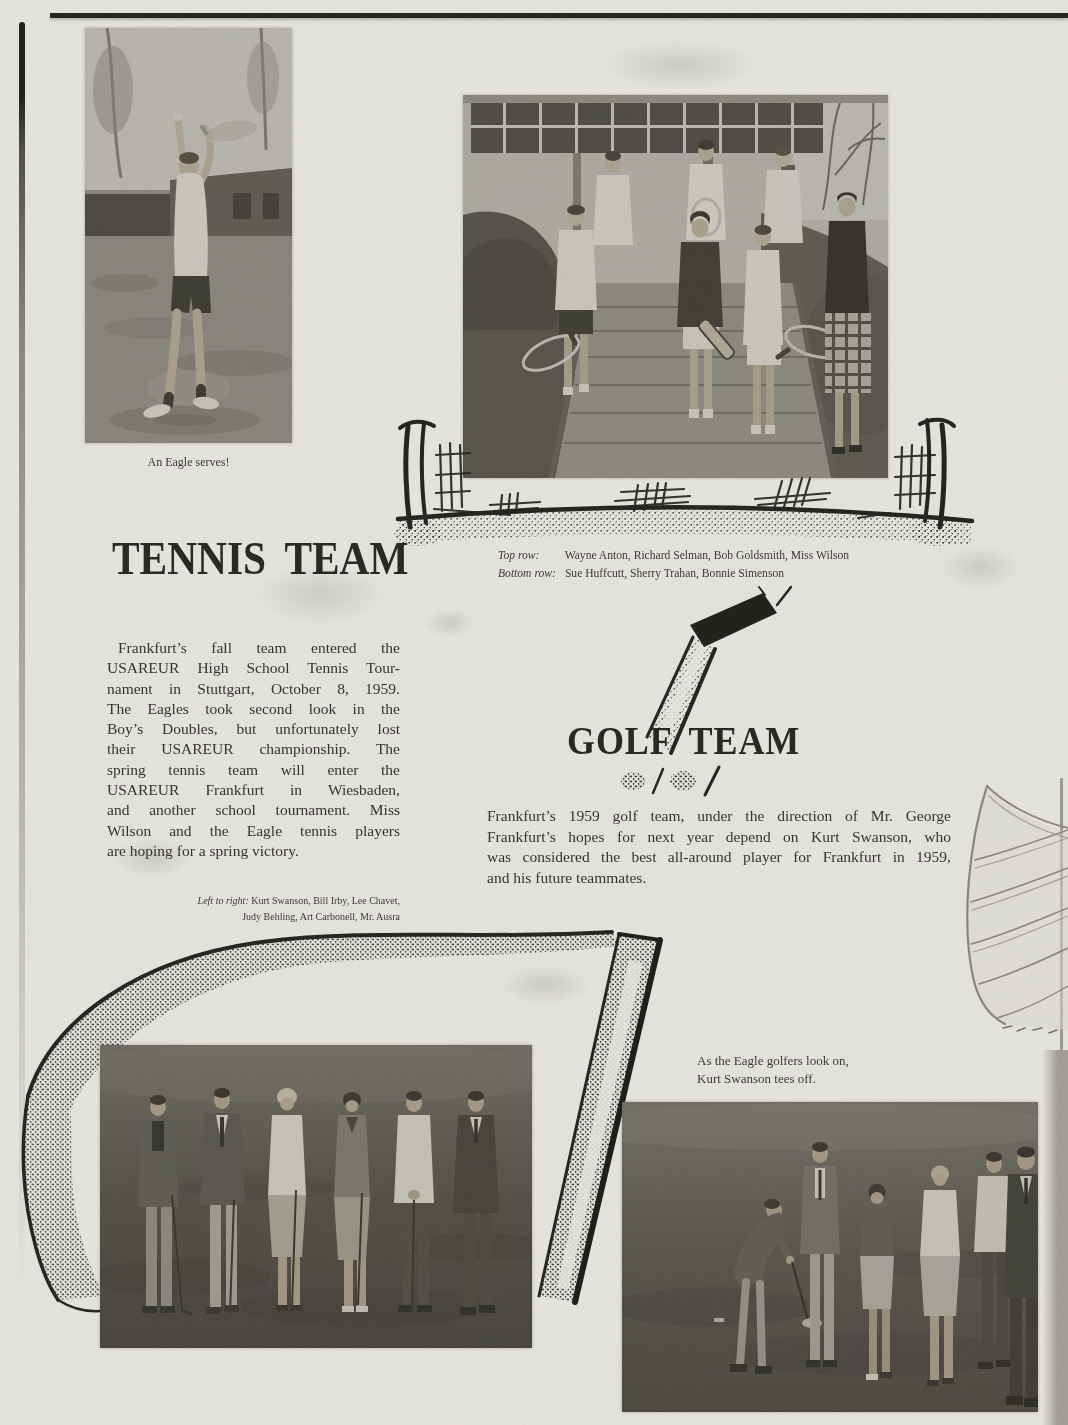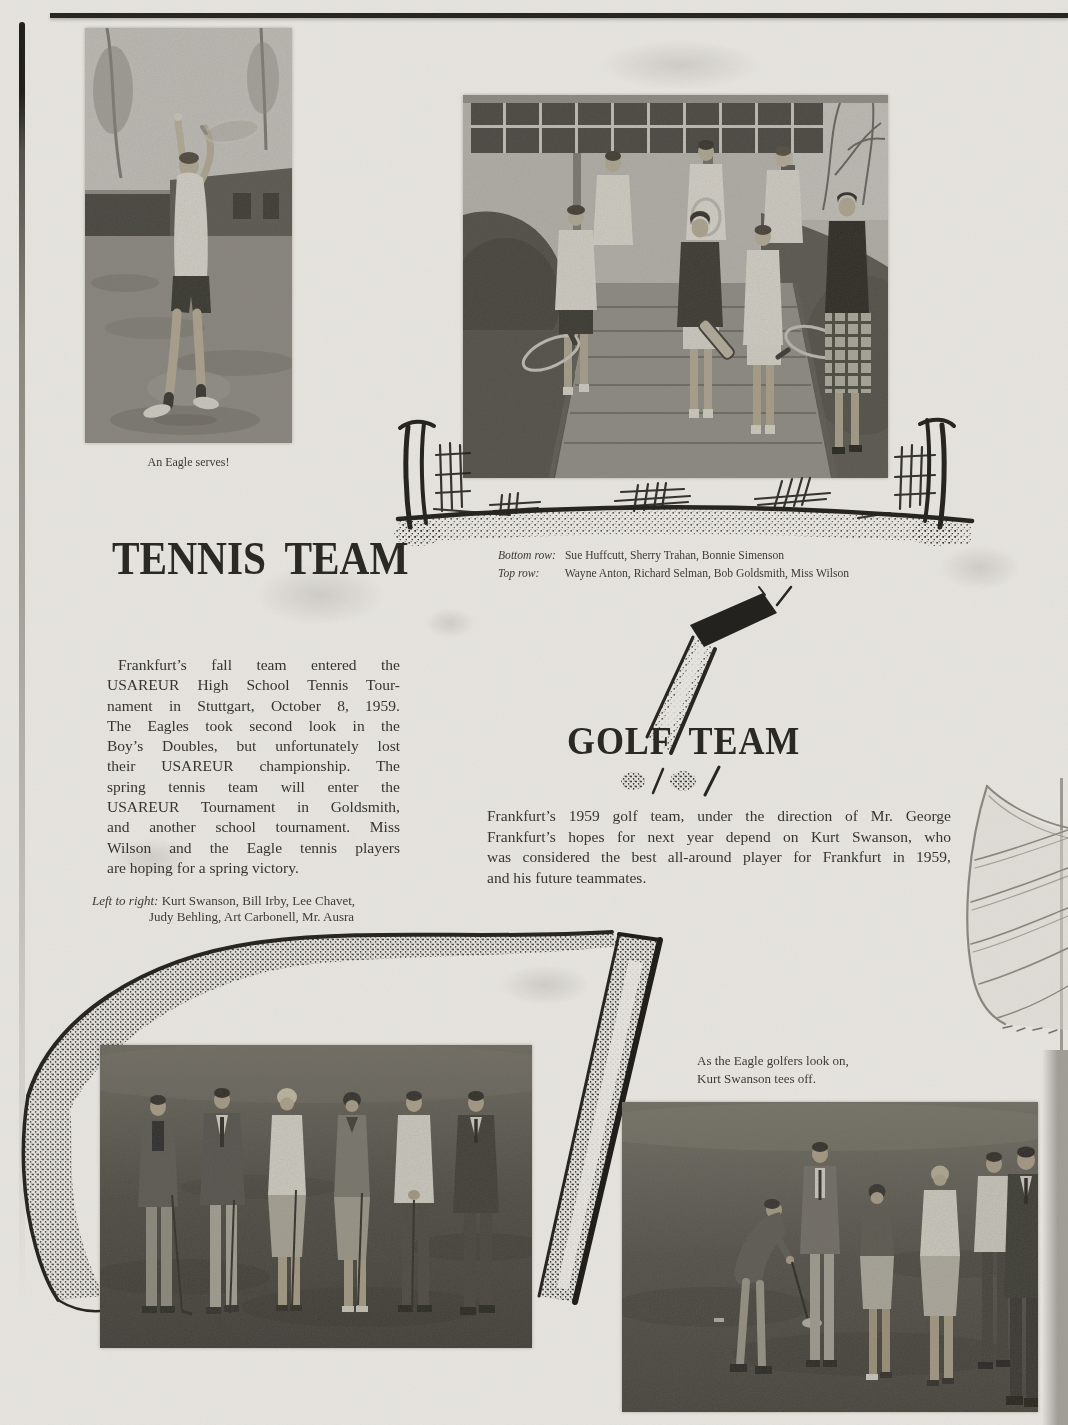--- a/index.html
+++ b/index.html
@@ -34,21 +34,21 @@
   .article .ln.last{text-align-last:left;}
   .article .ln.indent{text-indent:11px;}
   .golf-article .ln{line-height:20.7px;}
   
   .cap{color:#3a382f;}
   .cap-center{text-align:center;}
   .cap i, .cap-label{font-style:italic;}
   .cap-server{left:85px; top:455px; width:207px; font-size:12px;}
   .cap-teamrows{left:498px; top:547px; width:400px; font-size:11.6px; line-height:17.5px;}
   .cap-teamrows .cap-label{display:inline-block; width:64px;}
-  .cap-lineup{left:92px; top:893px; width:276px; font-size:13px; line-height:15.5px;}
+  .cap-lineup{left:124px; top:893px; width:276px; font-size:10px; line-height:15.5px;text-align:right;}
   .cap-lineup .l2{padding-left:57px;}
   .cap-action{left:697px; top:1052px; width:230px; font-size:13px; line-height:17.5px;}
   .grain{left:0; top:0; pointer-events:none;}
 </style>
 </head>
 <body>
 
 <div class="page">
 
   <svg width="0" height="0" style="position:absolute" aria-hidden="true">
@@ -332,38 +332,38 @@
   <div class="abs cap cap-server cap-center">
     <span>An Eagle serves!</span>
   </div>
 
   <div class="abs head head-tennis">
     <span>TENNIS TEAM</span>
   </div>
 
   <div class="abs cap cap-teamrows">
     <div>
+      <span class="cap-label">Top row:</span>
+      <span>Wayne Anton, Richard Selman, Bob Goldsmith, Miss Wilson</span>
+    </div>
+    <div>
       <span class="cap-label">Bottom row:</span>
       <span>Sue Huffcutt, Sherry Trahan, Bonnie Simenson</span>
     </div>
-    <div>
-      <span class="cap-label">Top row:</span>
-      <span>Wayne Anton, Richard Selman, Bob Goldsmith, Miss Wilson</span>
-    </div>
-  </div>
-
-  <div class="abs article" style="left:107px; top:655px; width:293px;">
+  </div>
+
+  <div class="abs article" style="left:107px; top:638px; width:293px;">
     <div class="ln indent">Frankfurt’s fall team entered the</div>
     <div class="ln">USAREUR High School Tennis Tour-</div>
     <div class="ln">nament in Stuttgart, October 8, 1959.</div>
     <div class="ln">The Eagles took second look in the</div>
     <div class="ln">Boy’s Doubles, but unfortunately lost</div>
     <div class="ln">their USAREUR championship. The</div>
     <div class="ln">spring tennis team will enter the</div>
-    <div class="ln">USAREUR Tournament in Goldsmith,</div>
+    <div class="ln">USAREUR Frankfurt in Wiesbaden,</div>
     <div class="ln">and another school tournament. Miss</div>
     <div class="ln">Wilson and the Eagle tennis players</div>
     <div class="ln last">are hoping for a spring victory.</div>
   </div>
 
   <div class="abs" style="left:595px; top:585px;">
     <svg width="230" height="215" viewBox="0 0 230 215">
       <g>
         <polygon points="98,52 120,64 76,168 52,152" fill="url(#dots)" opacity="0.8"></polygon>
         <polygon points="104,58 112,62 70,160 60,154" fill="#e9e7e2" opacity="0.85"></polygon>

